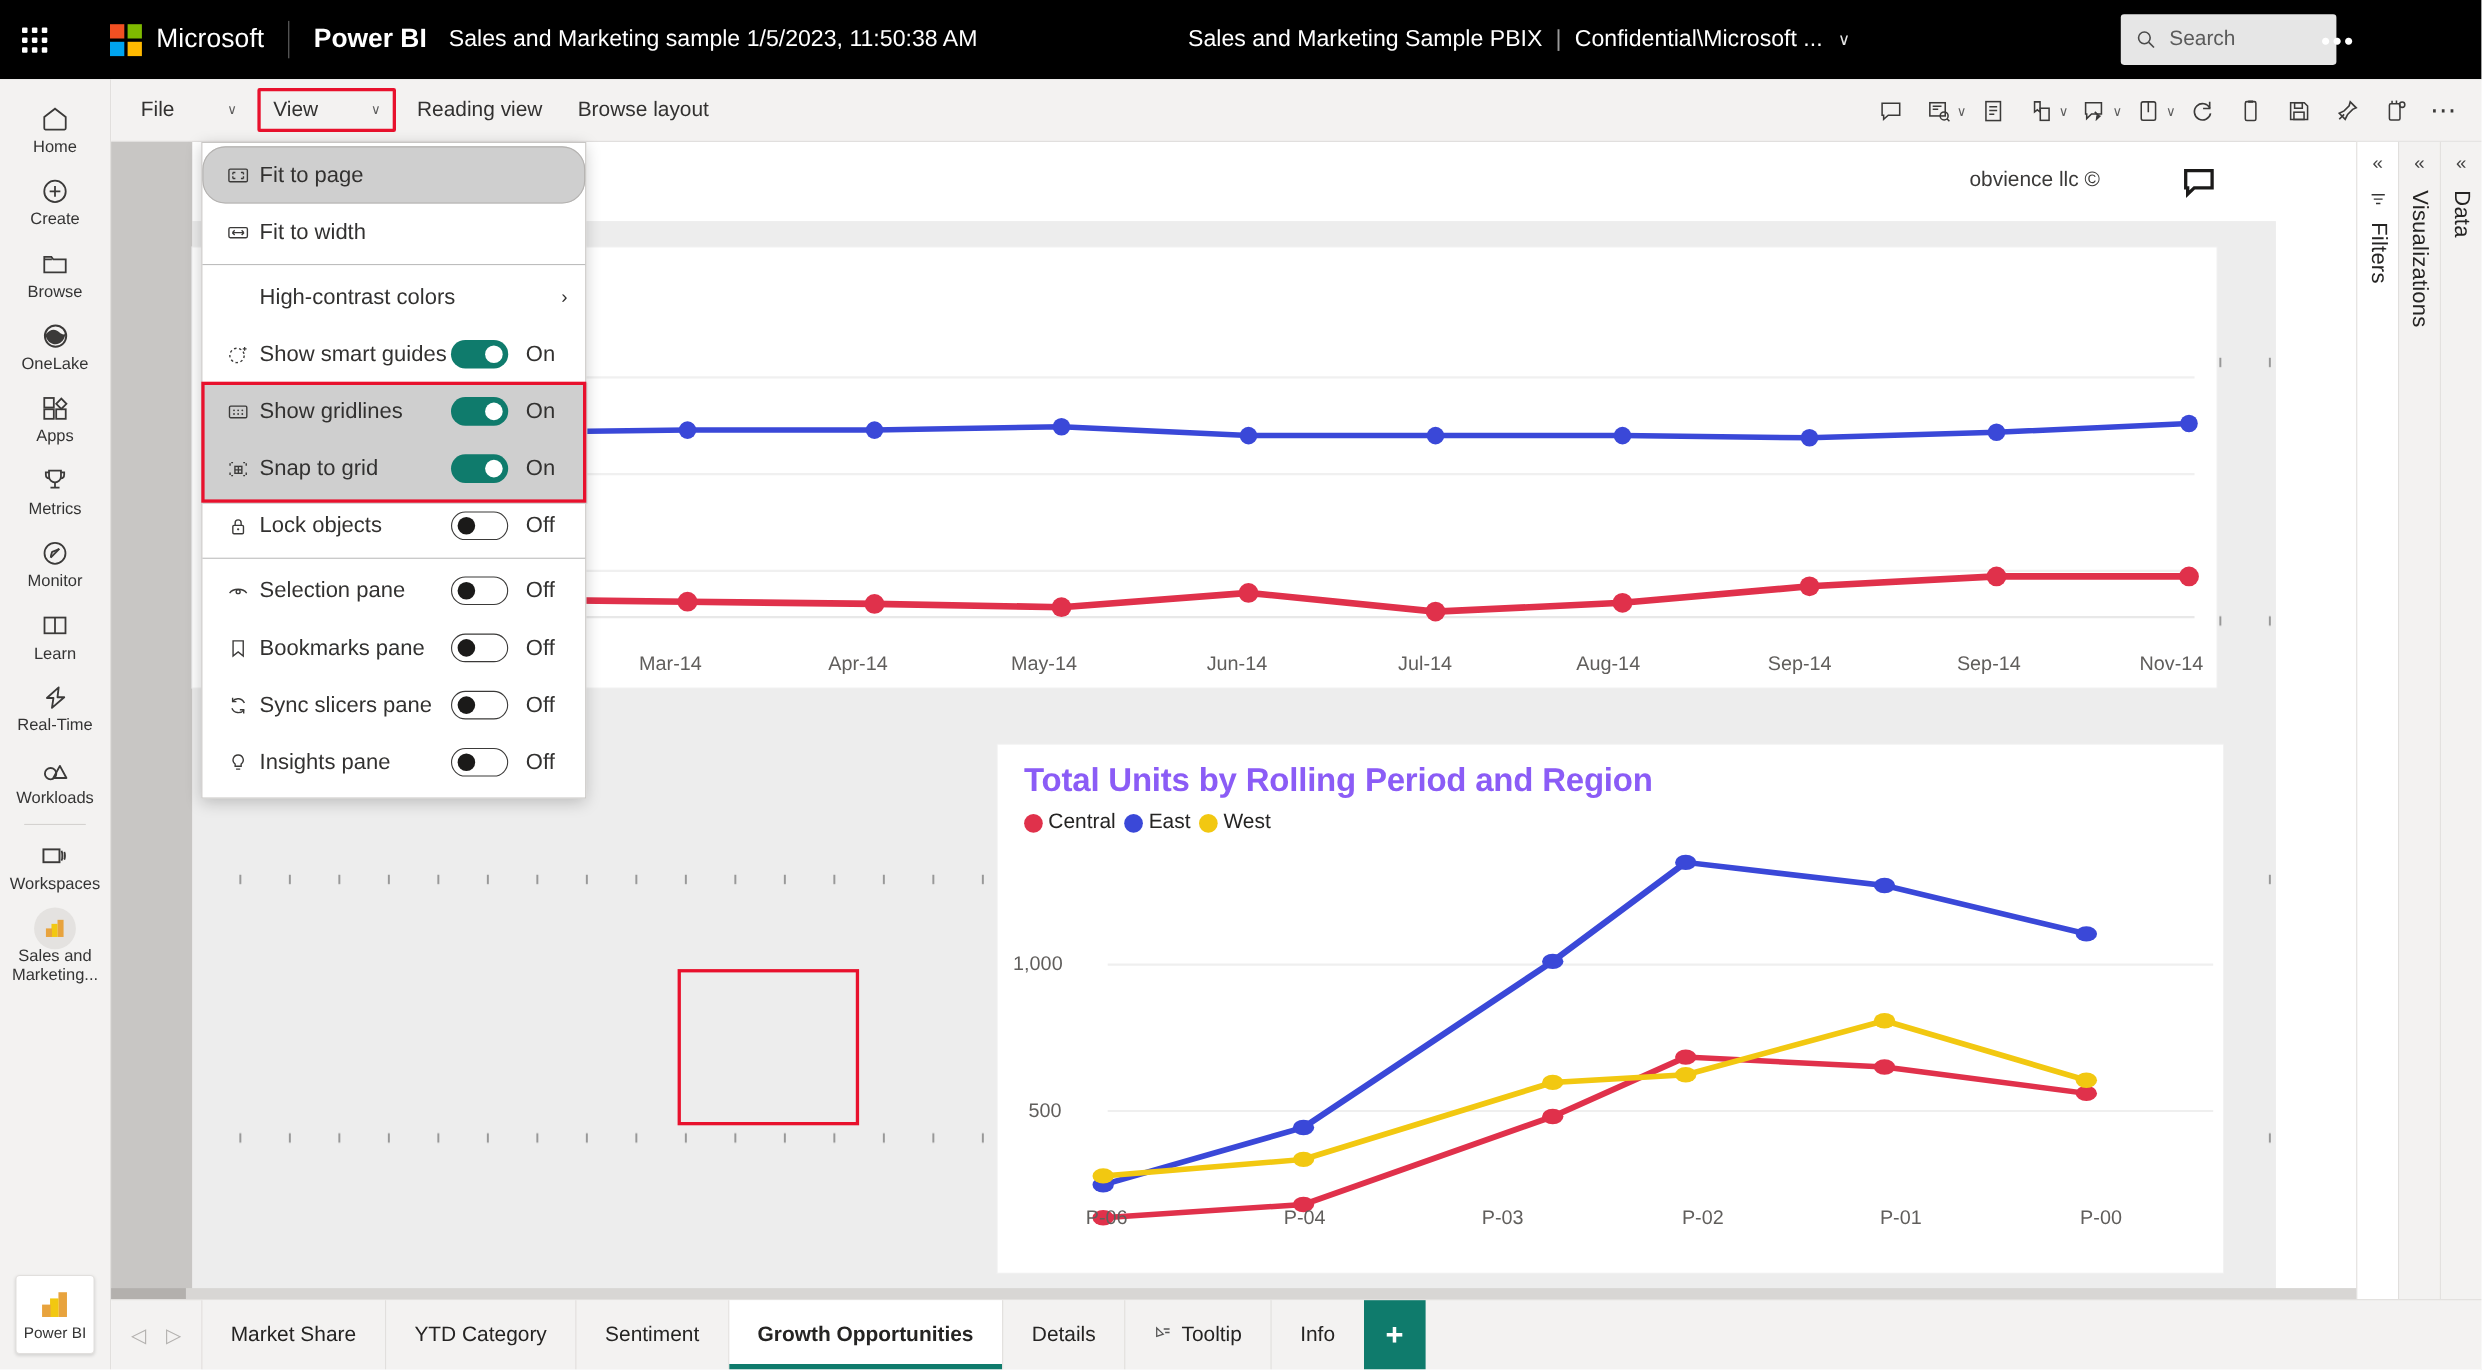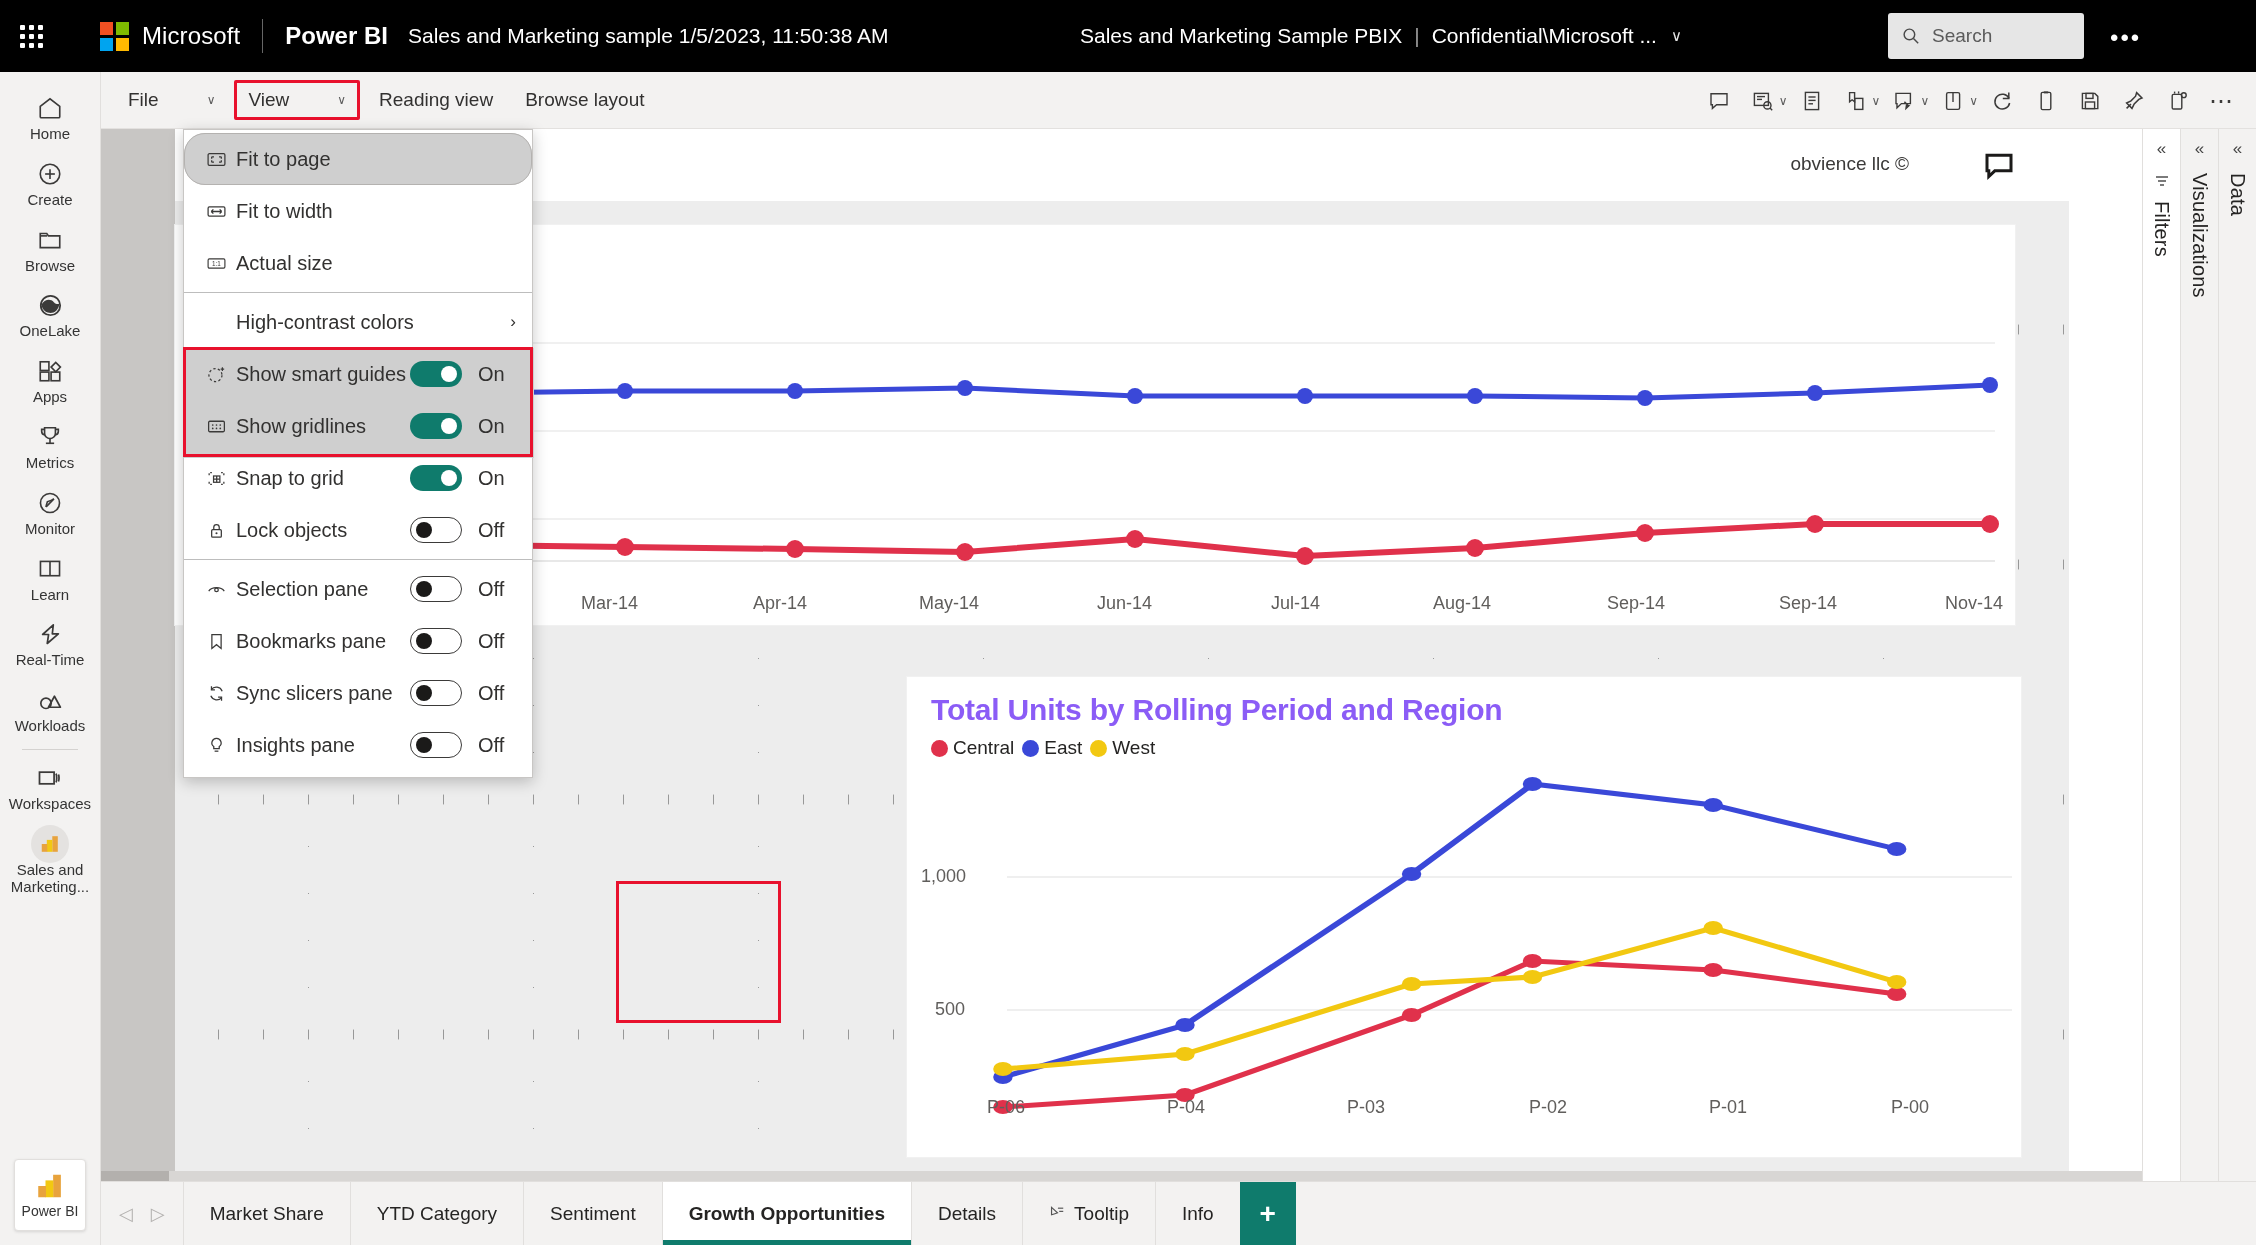--- a/index.html
+++ b/index.html
@@ -26,21 +26,21 @@
   .ms-squares i:nth-child(3) { background: #00a4ef; }
   .ms-squares i:nth-child(4) { background: #ffb900; }
   .ms-word { color: #fff; font-size: 24px; margin-left: 13px; letter-spacing: .1px; }
   .vsep { width: 1px; height: 34px; background: #666; margin: 0 22px; }
   .pbi-word { color: #fff; font-size: 24px; font-weight: bold; }
   .doc-title { color: #fff; font-size: 21px; margin-left: 20px; white-space: nowrap; }
   .center-label { position: absolute; left: 1080px; top: 0; height: 72px; display: flex; align-items: center; color: #fff; font-size: 21px; white-space: nowrap; }
   .center-label .cl-sep { margin: 0 12px; color: #9a9a9a; }
   .chev-sm { margin-left: 14px; font-size: 15px; color: #e6e6e6; }
   .searchbox {
-    position: absolute; left: 1888px; top: 13px; width: 196px; height: 46px;
+    position: absolute; left: 1928px; top: 13px; width: 196px; height: 46px;
     background: #e6e6e6; border-radius: 3px; display: flex; align-items: center; padding: 0 14px;
   }
   .searchbox .sicon { width: 18px; height: 18px; flex: none; }
   .searchbox .stext { color: #5b5b5b; font-size: 19px; margin-left: 12px; }
   .topdots { position: absolute; left: 2110px; top: 24px; color: #fff; font-size: 24px; letter-spacing: 2px; cursor: pointer; }
 
   
   .leftrail {
     position: absolute; left: 0; top: 72px; width: 101px; height: 1173px;
     background: #f3f2f1; border-right: 1px solid #e1dfdd;
@@ -679,29 +679,20 @@
     <div class="mi">
       <span class="mico">
         <svg width="21" height="21" viewBox="0 0 20 20" fill="none" stroke="#3b3a39" stroke-width="1.2">
             <rect x="2" y="5.6" width="16" height="8.8" rx="1.2"></rect>
             <path d="M5 10h10M5 10l2-2M5 10l2 2M15 10l-2-2M15 10l-2 2"></path>
           </svg>
       </span>
       <span class="mlbl">Fit to width</span>
     </div>
 
-    <div class="mi">
-      <span class="mico">
-        <svg width="21" height="21" viewBox="0 0 20 20" fill="none" stroke="#3b3a39" stroke-width="1.1">
-            <rect x="2" y="5.6" width="16" height="8.8" rx="1.2"></rect>
-            <text x="10" y="12.6" font-size="6" text-anchor="middle" fill="#3b3a39" stroke="none" font-family="'Liberation Sans',sans-serif">1:1</text>
-          </svg>
-      </span>
-      <span class="mlbl">Actual size</span>
-    </div>
 
     <div class="msep"></div>
 
     <div class="mi noicon">
       <span class="mlbl">High-contrast colors</span>
       <span class="submarker">›</span>
     </div>
 
     <div class="mi">
       <span class="mico">

